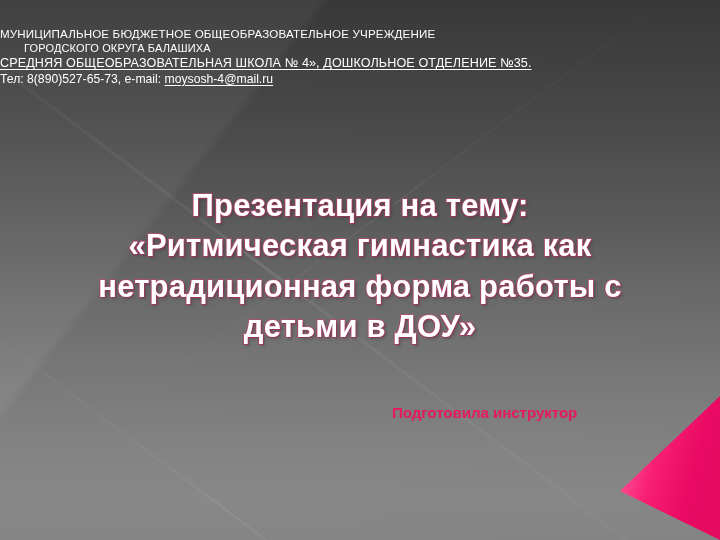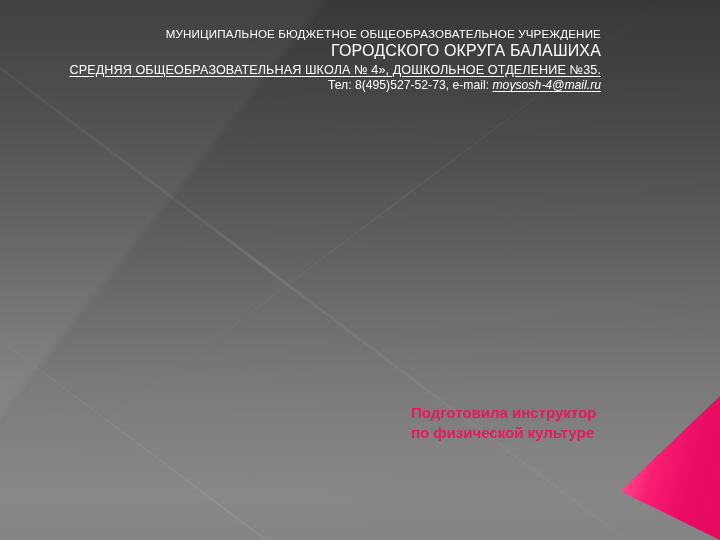--- a/index.html
+++ b/index.html
@@ -80,47 +80,45 @@
         #ff8fbd 0%,
         #ff4f94 14%,
         #f81f72 38%,
         #ea0a63 68%,
         #e40b60 100%);
   }
 
   
   .header {
     position: absolute;
-    left: 8px;
+    left: 0;
     top: 26px;
     width: 593px;
-    text-align: right;
+    text-align: left;
     color: #ffffff;
     line-height: 1.30;
   }
   .header .hl {
     display: block;
     white-space: nowrap;
   }
   .hl-1 { font-size: 11.6px; letter-spacing: .15px; }
-  .hl-2 { font-size: 16px; letter-spacing: .15px; }
+  .hl-2 { font-size: 11px; letter-spacing: .15px; margin-left: 24px; }
   .hl-3 {
     font-size: 12.6px;
     text-decoration: underline;
     text-underline-offset: 2px;
     letter-spacing: .1px;
-    padding-left: 20px;
   }
   .hl-4 { font-size: 12.2px; letter-spacing: -.05px; }
   .hl-5 { font-size: 12.2px; }
   .mail {
     text-decoration: underline;
     text-underline-offset: 2px;
     color: #ffffff;
-    font-style: italic;
   }
 
   
   .title {
     position: absolute;
     left: 50px;
     top: 186px;
     width: 620px;
     text-align: center;
     font-size: 31px;
@@ -143,40 +141,45 @@
     left: 392px;
     top: 403px;
     width: 260px;
     text-align: left;
     font-size: 15.2px;
     font-weight: 700;
     line-height: 1.34;
     color: #e6195c;
     letter-spacing: -.1px;
   }
-  .author .al { display: block; white-space: nowrap; margin-left: 19px; }
+  .author .al { display: block; white-space: nowrap; }
 </style>
 </head>
 <body>
 
 <div id="slide">
 
   <div class="shade-wedge"></div>
   <div class="sheen sheen-a"></div>
   <div class="sheen sheen-b"></div>
   <div class="sheen sheen-c"></div>
 
   <div class="pink-wedge"></div>
 
   <div class="header">
     <span class="hl hl-1">МУНИЦИПАЛЬНОЕ  БЮДЖЕТНОЕ  ОБЩЕОБРАЗОВАТЕЛЬНОЕ  УЧРЕЖДЕНИЕ</span>
     <span class="hl hl-2">ГОРОДСКОГО ОКРУГА БАЛАШИХА</span>
     <span class="hl hl-3">    СРЕДНЯЯ  ОБЩЕОБРАЗОВАТЕЛЬНАЯ  ШКОЛА № 4», ДОШКОЛЬНОЕ ОТДЕЛЕНИЕ №35.</span>
-    <span class="hl hl-5"><span>Тел: 8(495)527-52-73, e-mail: </span><span class="mail">moysosh-4@mail.ru</span></span>
+    <span class="hl hl-5"><span>Тел: 8(890)527-65-73, e-mail: </span><span class="mail">moysosh-4@mail.ru</span></span>
   </div>
 
+  <div class="title">
+    <span class="tl">Презентация  на тему:</span>
+    <span class="tl">«Ритмическая  гимнастика  как</span>
+    <span class="tl">нетрадиционная  форма  работы с</span>
+    <span class="tl">детьми в ДОУ»</span>
+  </div>
 
   <div class="author">
     <span class="al">Подготовила инструктор</span>
-    <span class="al">по физической культуре</span>
   </div>
 
 </div>
 
 </body></html>

